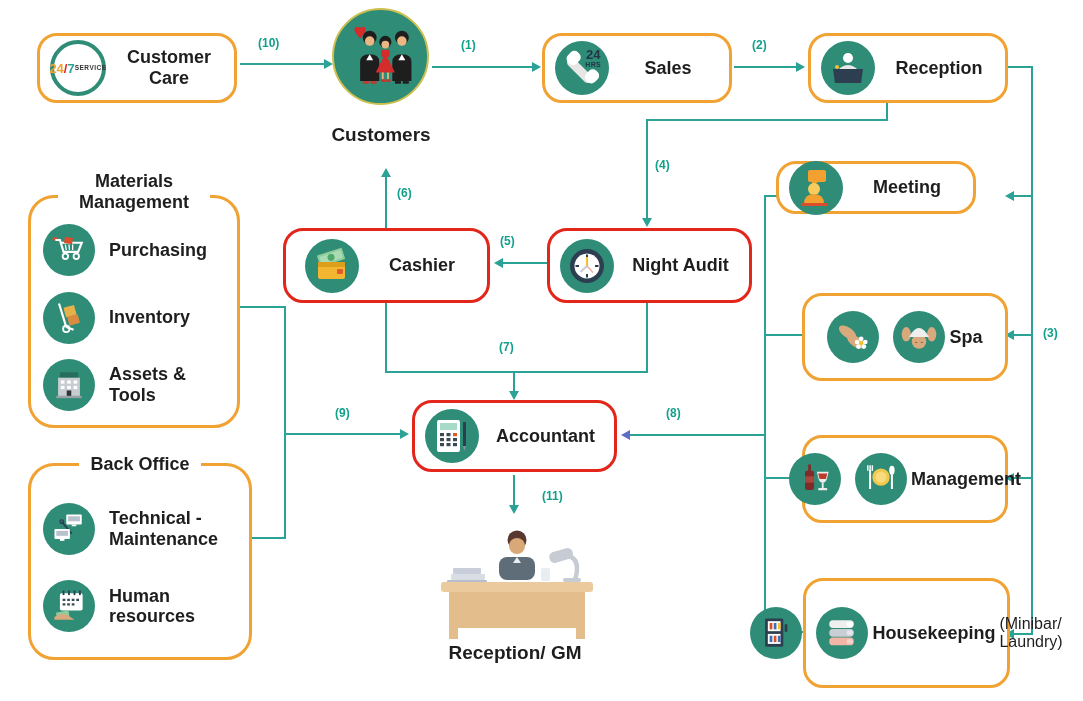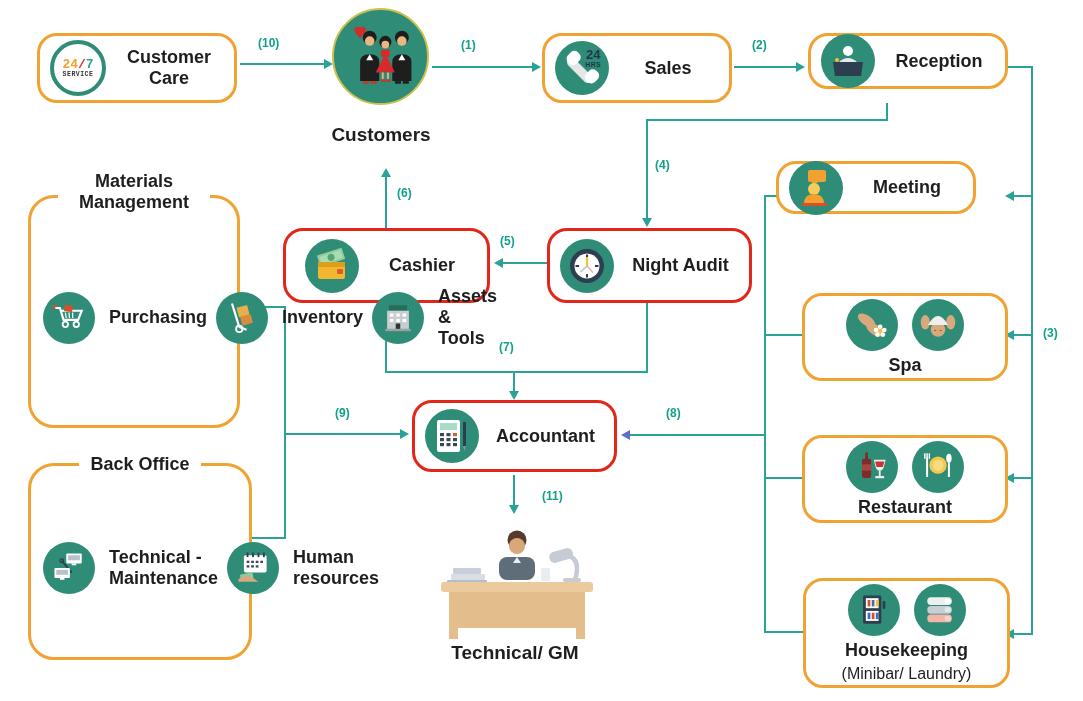--- a/index.html
+++ b/index.html
@@ -14,40 +14,40 @@
   .ah{position:absolute;width:0;height:0;z-index:1;}
   .ah.r{border-top:5px solid transparent;border-bottom:5px solid transparent;border-left:9px solid var(--line);}
   .ah.l{border-top:5px solid transparent;border-bottom:5px solid transparent;border-right:9px solid var(--line);}
   .ah.u{border-left:5px solid transparent;border-right:5px solid transparent;border-bottom:9px solid var(--line);}
   .ah.d{border-left:5px solid transparent;border-right:5px solid transparent;border-top:9px solid var(--line);}
   .ah.blue{border-right-color:var(--blue);}
   .fl{position:absolute;color:var(--fl);font-weight:bold;font-size:12px;z-index:3;}
   .box{position:absolute;background:#fff;border:3px solid var(--orange);border-radius:20px;
        display:flex;align-items:center;gap:8px;padding:0 10px;box-sizing:border-box;z-index:2;}
   .box.red{border-color:var(--red);}
-  .box.col{flex-direction:column;justify-content:center;gap:4px;padding:6px 8px;}
+  .box.col{flex-direction:row;justify-content:center;gap:4px;padding:6px 8px;}
   .lbl{flex:1;text-align:center;font-weight:bold;font-size:18px;color:var(--ink);line-height:1.15;}
   .lbl.w100{flex:none;margin:0 auto;max-width:104px;}
   .sub{font-size:16px;font-weight:normal;color:var(--ink);line-height:1.1;}
   .ci{width:54px;height:54px;border-radius:50%;background:var(--teal);flex:none;
       display:flex;align-items:center;justify-content:center;position:relative;}
   .ci.small{width:52px;height:52px;}
   .irow{display:flex;gap:14px;justify-content:center;}
   .badge{width:56px;height:56px;border-radius:50%;background:#fff;border:4px solid var(--teal);
-         box-sizing:border-box;flex:none;display:flex;flex-direction:column;align-items:center;justify-content:center;line-height:1;font-family:Liberation Mono, monospace;}
+         box-sizing:border-box;flex:none;display:flex;flex-direction:row;align-items:center;justify-content:center;line-height:1;}
   .badge .b1{font-size:13px;font-weight:bold;}
   .badge .b1 .p1{color:#F2A130;} .badge .b1 .p2{color:#E2261A;} .badge .b1 .p3{color:#2BA296;}
   .badge .b2{font-size:6.5px;font-weight:bold;color:#333;letter-spacing:.5px;margin-top:1px;}
   .s24{position:absolute;top:7px;right:8px;color:#233648;font-weight:bold;font-size:13px;line-height:1;text-align:center;}
   .s24 .hrs{font-size:7px;letter-spacing:.3px;}
   .circle-node{position:absolute;width:97px;height:97px;border-radius:50%;background:var(--teal);
                border:2px solid var(--ring);box-sizing:border-box;display:flex;align-items:center;justify-content:center;z-index:2;}
   .caption{position:absolute;text-align:center;font-weight:bold;font-size:19px;color:var(--ink);z-index:3;}
   .group{position:absolute;border:3px solid var(--orange);border-radius:26px;background:#fff;z-index:2;
-         display:flex;justify-content:space-evenly;padding:20px 10px 8px 12px;box-sizing:border-box;gap:9px;}
+         display:flex;flex-direction:column;justify-content:space-evenly;padding:20px 10px 8px 12px;box-sizing:border-box;gap:9px;}
   .gtitle{position:absolute;left:50%;transform:translateX(-50%);background:#fff;padding:0 6px;
           font-weight:bold;font-size:18px;color:var(--ink);text-align:center;line-height:1.15;z-index:4;}
   .grow{display:flex;align-items:center;gap:14px;}
   .grow .glbl{font-weight:bold;font-size:18px;color:var(--ink);line-height:1.15;}
 </style>
 </head>
 <body>
 
 <div class="canvas">
 
@@ -165,21 +165,21 @@
         </g>
       </svg>
       <div class="s24">
           <div>24</div>
           <div class="hrs">HRS</div>
         </div>
     </div>
     <div class="lbl">Sales</div>
   </div>
 
-  <div class="box" style="left:808px;top:33px;width:200px;height:56px;">
+  <div class="box" style="left:808px;top:33px;width:200px;height:70px;">
     <div class="ci">
       <svg width="44" height="44" viewBox="0 0 44 44">
         <circle cx="22" cy="12" r="5" fill="#fff"></circle>
         <path d="M13 23 q9-8 18 0 v2 h-18 z" fill="#E8E8E8"></path>
         <circle cx="11" cy="21" r="2" fill="#F2C230"></circle>
         <polygon points="7,23 37,23 35,37 9,37" fill="#2C3E50"></polygon>
       </svg>
     </div>
     <div class="lbl">Reception</div>
   </div>
@@ -244,21 +244,21 @@
           <line x1="7.5" y1="7" x2="7.5" y2="13" stroke="#fff" stroke-width="1.6"></line>
           <line x1="10" y1="7" x2="10" y2="13" stroke="#fff" stroke-width="1.6"></line>
           <line x1="12.5" y1="7" x2="12.5" y2="13" stroke="#fff" stroke-width="1.6"></line>
           <circle cx="22" cy="20" r="9.5" fill="#F2C94C"></circle>
             <circle cx="22" cy="20" r="6" fill="#F7DB7E"></circle>
           <ellipse cx="34" cy="12.5" rx="3" ry="5" fill="#fff"></ellipse>
           <line x1="34" y1="17" x2="34" y2="33" stroke="#fff" stroke-width="2.2"></line>
         </svg>
       </div>
     </div>
-    <div class="lbl" style="flex:none;">Restaurant</div>
+    <div class="lbl" style="flex:none;">Management</div>
   </div>
 
   <div class="box col" style="left:803px;top:578px;width:207px;height:110px;">
     <div class="irow">
       <div class="ci small">
         <svg width="40" height="40" viewBox="0 0 44 44">
           <rect x="10" y="6" width="20" height="31" rx="1.5" fill="#2C3E50"></rect>
           <rect x="13" y="9" width="14" height="11" fill="#fff"></rect>
           <rect x="13" y="23" width="14" height="11" fill="#fff"></rect>
           <rect x="15" y="11" width="3" height="7" fill="#D94F2B"></rect>
@@ -439,15 +439,15 @@
       <rect x="104" y="44" width="9" height="13" rx="2" fill="#E8EDF2"></rect>
       <rect x="112" y="26" width="24" height="11" rx="5" fill="#C6CBD4" transform="rotate(-16 124 31)"></rect>
       <path d="M132 32 q12 4 6 24" stroke="#C6CBD4" stroke-width="4.5" fill="none"></path>
       <rect x="126" y="54" width="18" height="4" rx="2" fill="#C6CBD4"></rect>
       <rect x="4" y="58" width="152" height="10" rx="3" fill="#EBCA9E"></rect>
       <rect x="12" y="68" width="136" height="36" fill="#E3BD8C"></rect>
       <rect x="12" y="104" width="9" height="11" fill="#E3BD8C"></rect>
       <rect x="139" y="104" width="9" height="11" fill="#E3BD8C"></rect>
     </svg>
   </div>
-  <div class="caption" style="left:425px;top:642px;width:180px;">Technical/ GM</div>
+  <div class="caption" style="left:425px;top:642px;width:180px;">Reception/ GM</div>
 
 </div>
 
 </body></html>

